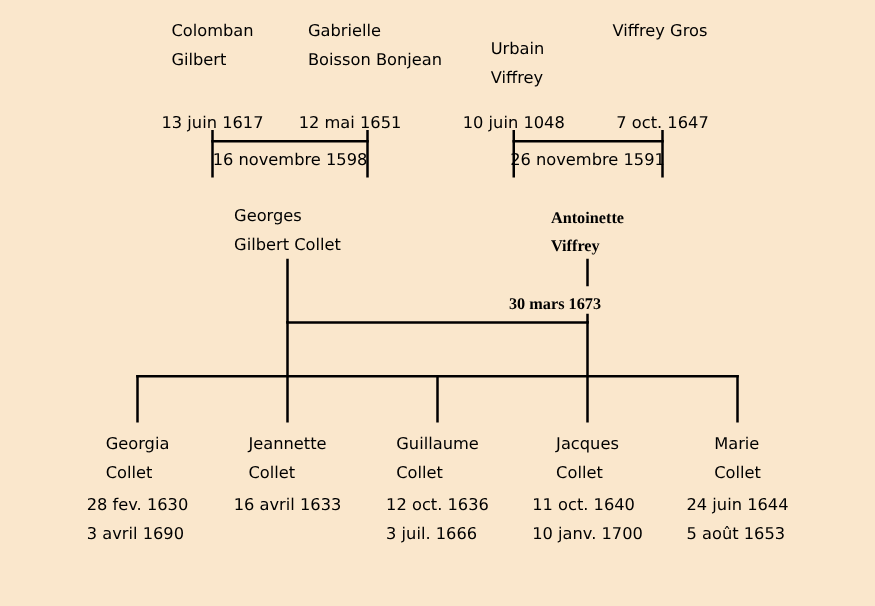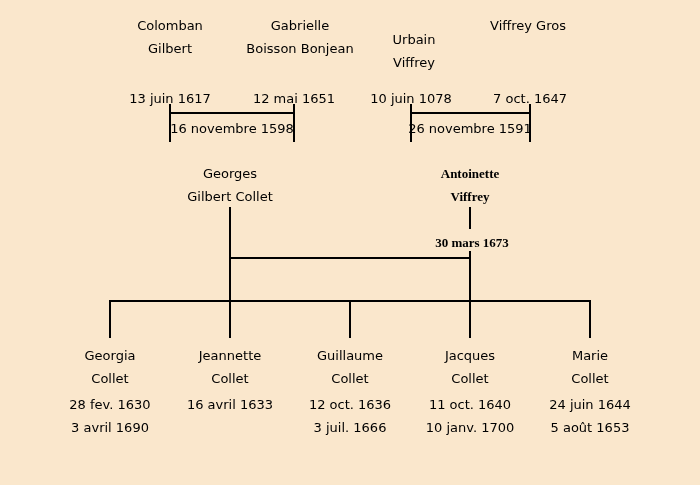--- a/index.html
+++ b/index.html
@@ -1,18 +1,18 @@
 <!DOCTYPE html>
 <html><head>
 <meta charset="utf-8">
 <style>
   html,body{margin:0;padding:0;}
   body{background:#fae7cc;font-family:"DejaVu Sans",sans-serif;}
   .canvas{position:relative;width:700px;height:485px;background:#fae7cc;overflow:hidden;}
-  .t{position:absolute;transform:translateX(-50%);text-align:center;white-space:nowrap;
+  .t{position:absolute;transform:translateX(-50%);white-space:nowrap;
      font-size:13px;line-height:23px;color:#000;}
   .b{font-weight:bold;font-family:Liberation Serif, serif;}
   .line{position:absolute;background:#000;}
   .v{width:2px;}
   .h{height:2px;}
 </style>
 </head>
 <body>
 
 <div class="canvas">
@@ -48,38 +48,38 @@
     </div>
     <div class="t" style="left:414px;top:28px">
       <div>Urbain</div>
       <div>Viffrey</div>
     </div>
     <div class="t" style="left:528px;top:14px">
       <div>Viffrey Gros</div>
     </div>
 
     <div class="t" style="left:170px;top:87px">13 juin 1617</div>
-    <div class="t" style="left:294px;top:87px">12 mai 1651</div>
-    <div class="t" style="left:411px;top:87px">10 juin 1078</div>
+    <div class="t" style="left:280px;top:87px">12 mai 1651</div>
+    <div class="t" style="left:411px;top:87px">10 juin 1048</div>
     <div class="t" style="left:530px;top:87px">7 oct. 1647</div>
   </div>
 
   <div class="t" style="left:232px;top:117px">16 novembre 1598</div>
   <div class="t" style="left:470px;top:117px">26 novembre 1591</div>
 
   <div>
     <div class="t" style="left:230px;top:162px">
       <div>Georges</div>
       <div>Gilbert Collet</div>
     </div>
     <div class="t b" style="left:470px;top:162px">
       <div>Antoinette</div>
       <div>Viffrey</div>
     </div>
-    <div class="t b" style="left:472px;top:231px">30 mars 1673</div>
+    <div class="t b" style="left:444px;top:231px">30 mars 1673</div>
   </div>
 
 
   <div>
     <div class="t" style="left:110px;top:344px">
       <div>Georgia</div>
       <div>Collet</div>
     </div>
     <div class="t" style="left:230px;top:344px">
       <div>Jeannette</div>

